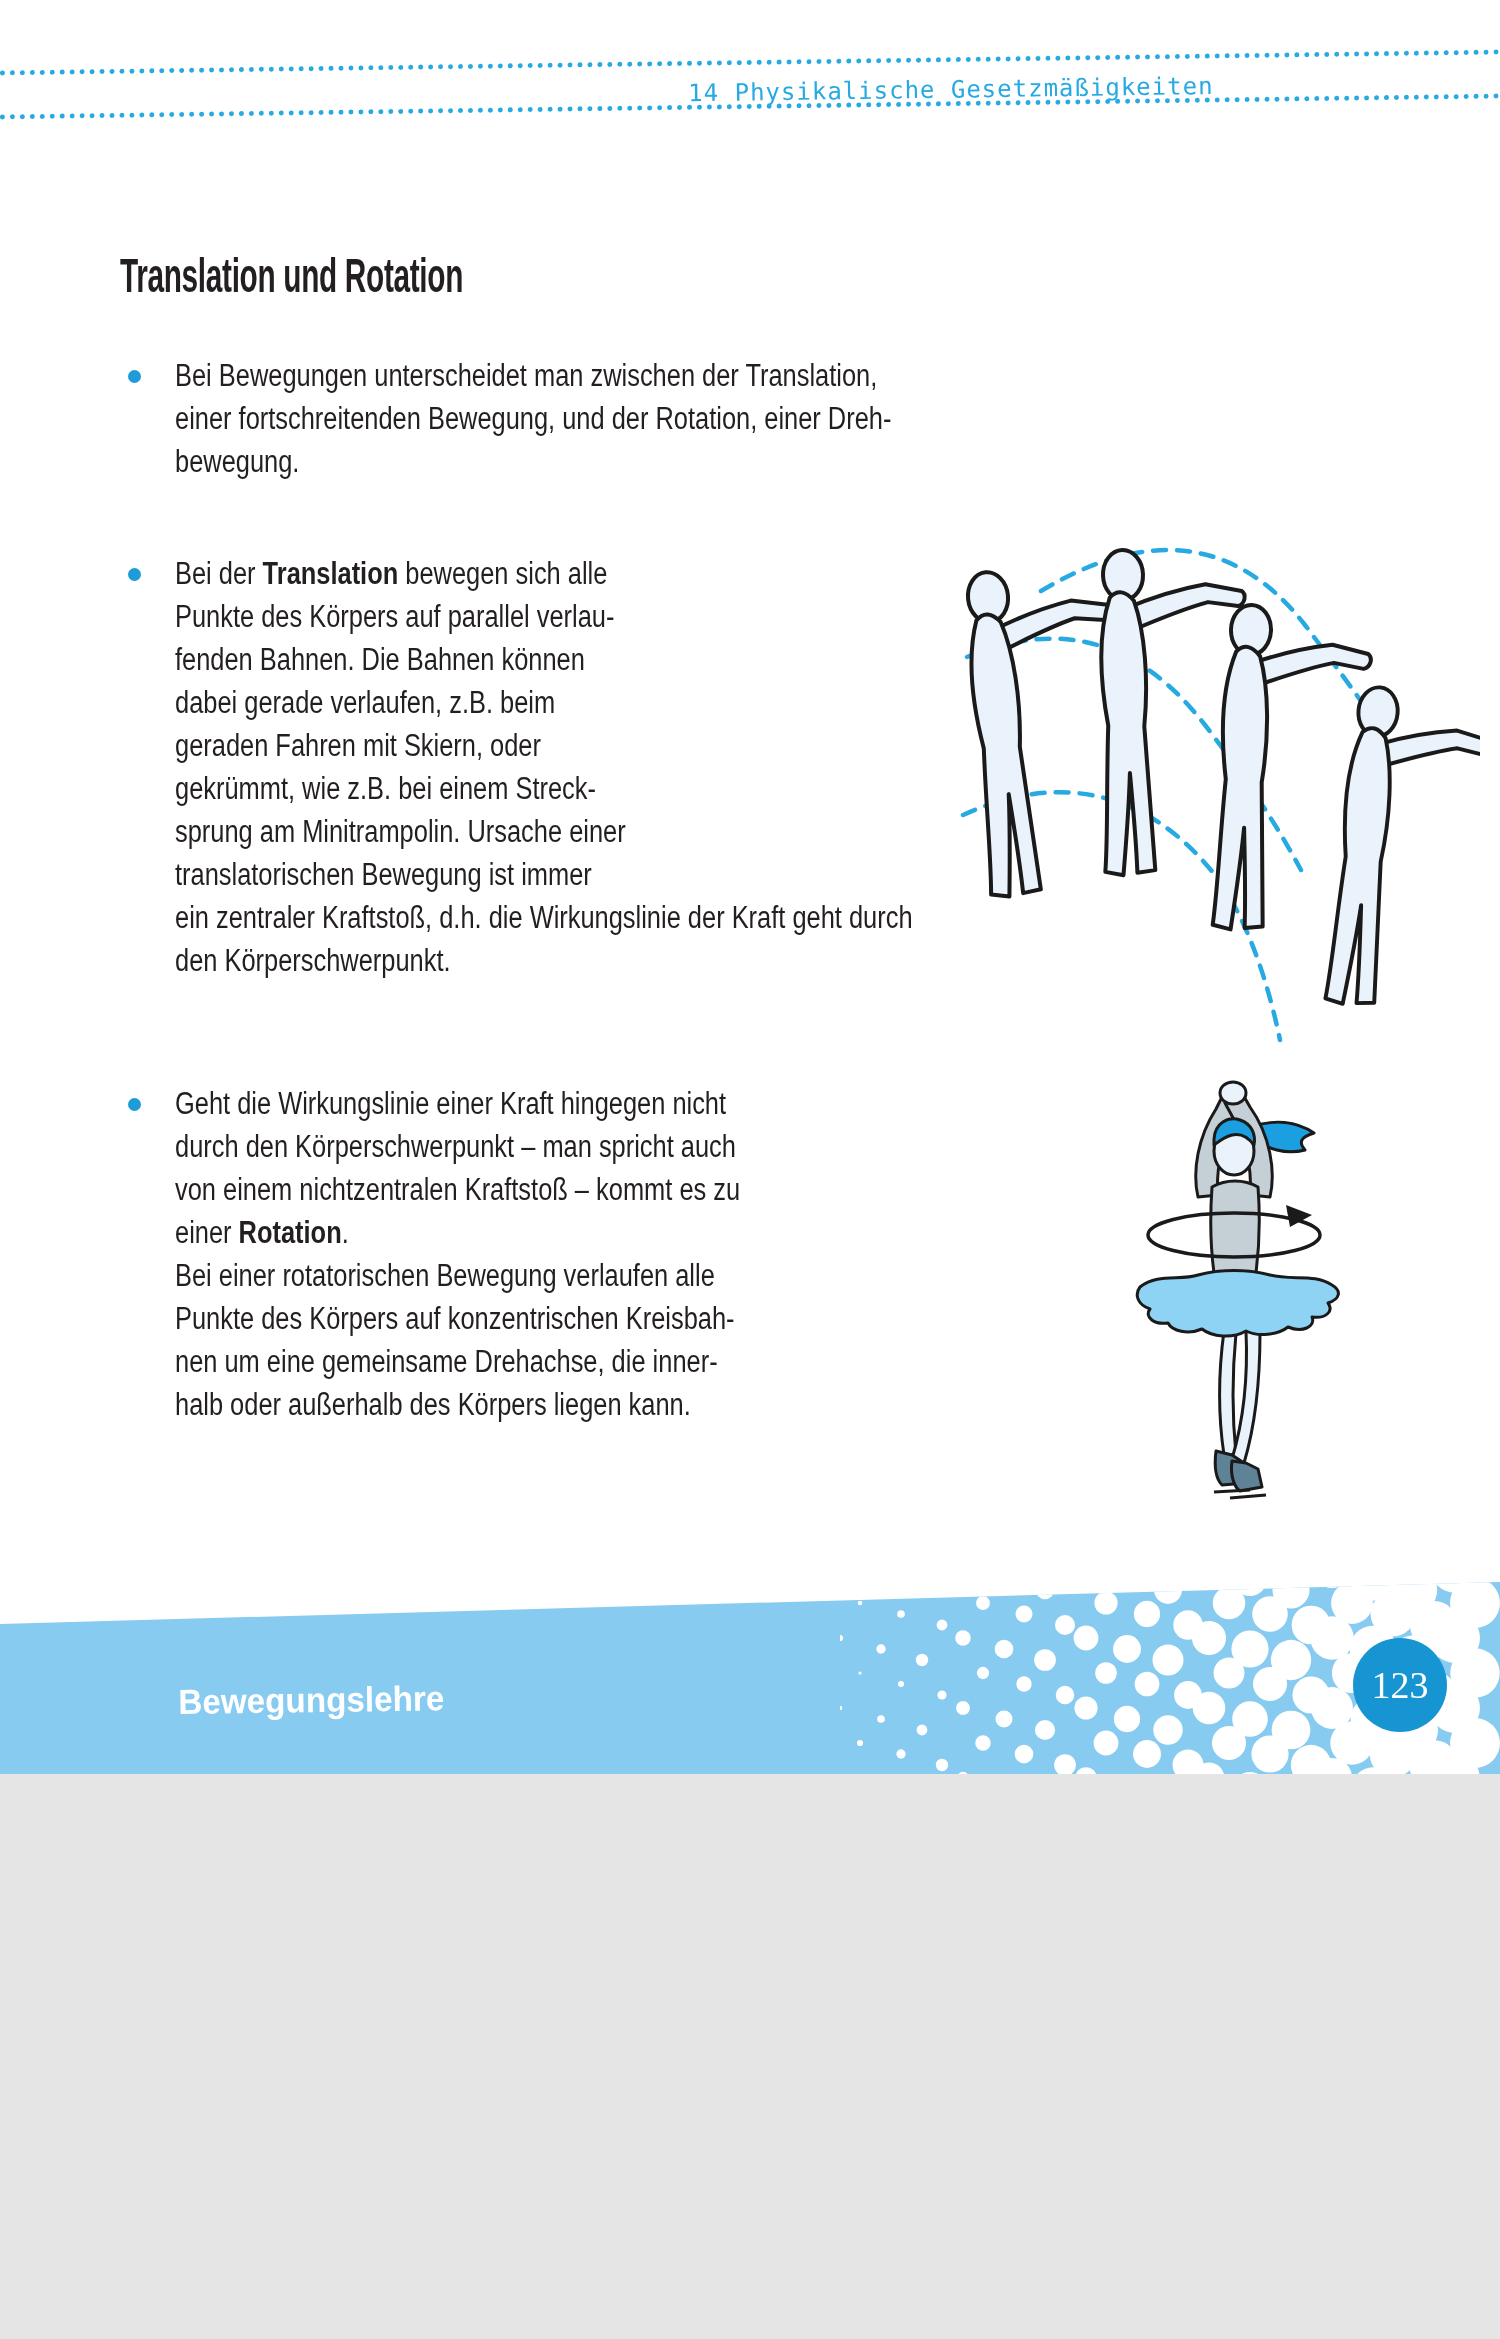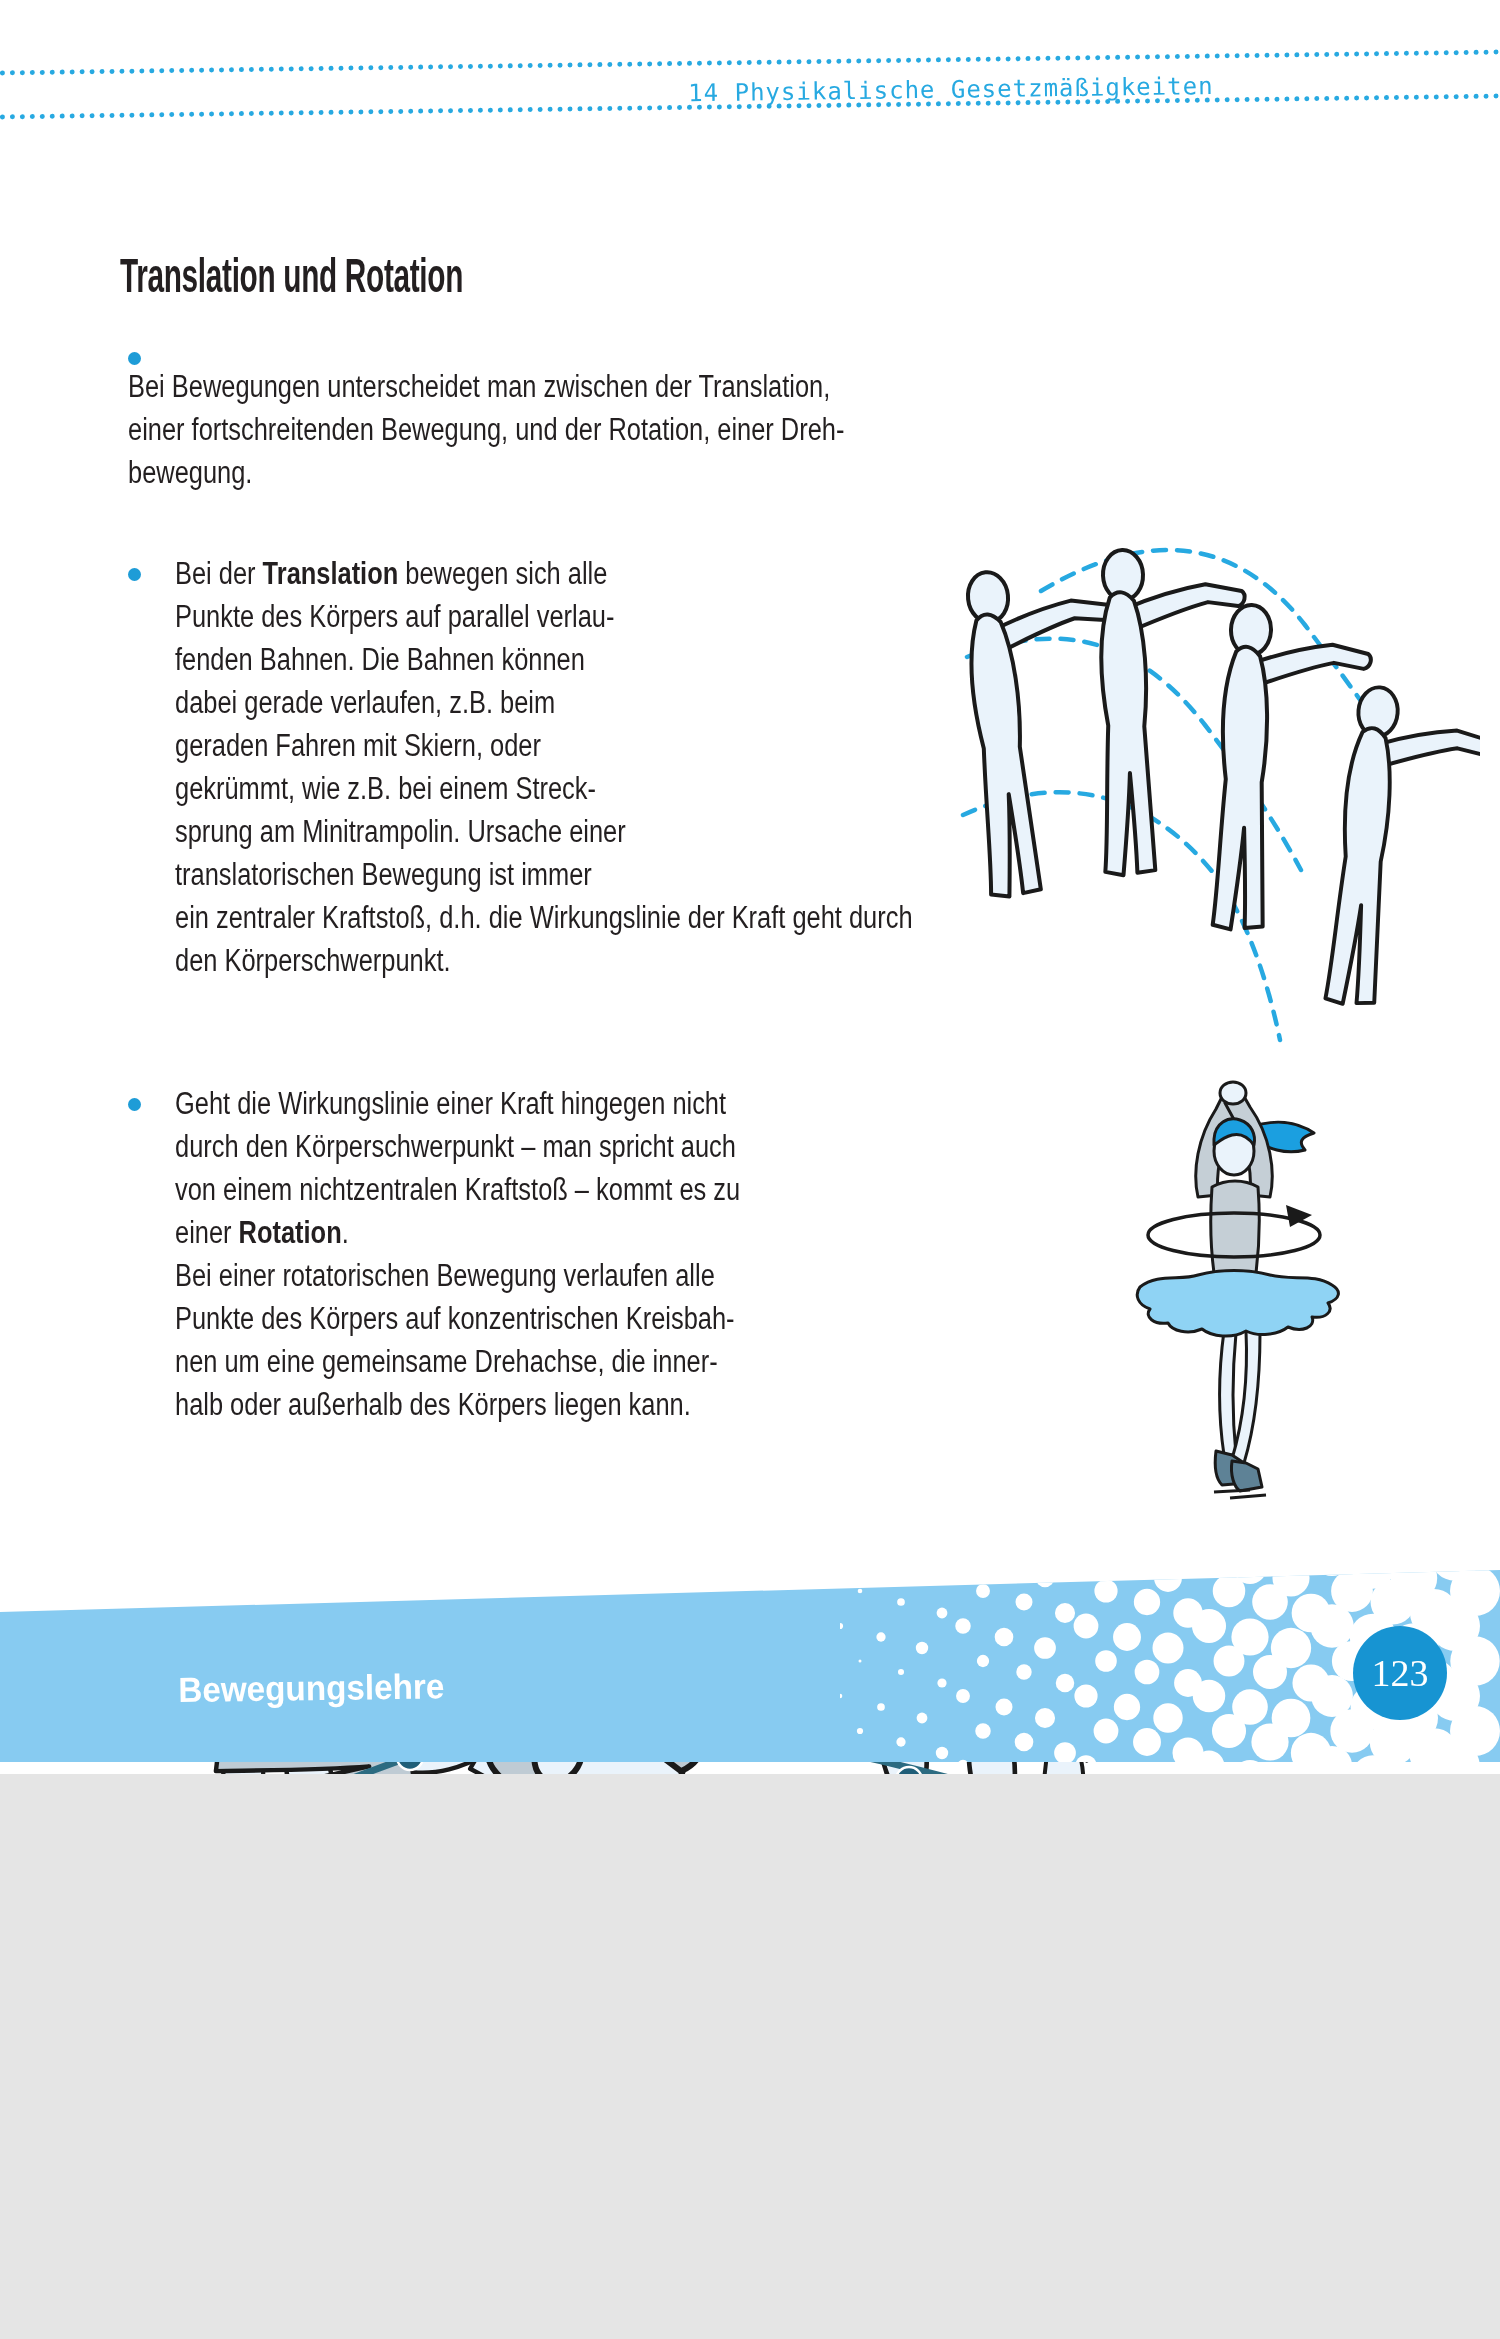--- a/index.html
+++ b/index.html
@@ -36,21 +36,21 @@
   .bullet { position:absolute; left:128px; display:flex; align-items:flex-start; }
   .bullet .marker {
     flex:none; width:13px; height:13px; border-radius:50%;
     background:var(--bullet-blue,#1E9CD7); margin:16px 34px 0 0;
   }
   .bullet-text {
     font-size:31px; line-height:43px; white-space:pre-line; width:1150px;
     transform:scaleX(0.82); transform-origin:left top;
   }
   .bullet-text .b { font-weight:700; }
-  .b1 { top:336px;flex-direction:column; }
+  .b1 { top:354px; }
   .b2 { top:552px; }
   .b3 { top:1082px; }
   .b4 { top:1508px; }
 
   
   .illu { position:absolute; }
   .illu-translation { left:905px;  top:525px;  }
   .illu-rotation    { left:1128px; top:1075px; }
   .illu-somersault  { left:140px;  top:1630px; }
 
@@ -64,21 +64,21 @@
   svg .f-hair   { fill:var(--hair-blue,#1B9FE0); }
   svg .f-skate  { fill:var(--skate-gray,#5E8296); }
   svg .f-mat    { fill:var(--mat-blue,#4FC2F0); }
   svg .dash-arc { fill:none; stroke:var(--accent-cyan,#27A9E1); stroke-width:4.5;
                   stroke-dasharray:13 11; stroke-linecap:round; }
   svg .traj     { fill:none; stroke:var(--trajectory,#2C6B81); stroke-width:7; }
   svg .com-dot  { fill:var(--trajectory-dot,#1F5E78); stroke:#ffffff; stroke-width:2.5; }
 
   
   .footer-band {
-    position:absolute; left:0; right:0; bottom:12px; height:200px;
+    position:absolute; left:0; right:0; bottom:0; height:200px;
     background:var(--footer-band,#87CBF1);
     clip-path:polygon(0 50px, 100% 8px, 100% 100%, 0 100%);
   }
   .halftone { position:absolute; right:0; top:0; }
   .section-label {
     position:absolute; left:178px; top:108px;
     color:#ffffff; font-weight:700; font-size:35px; white-space:nowrap;
     transform:rotate(-0.8deg) scaleX(0.95); transform-origin:left top;
   }
   .page-badge {

